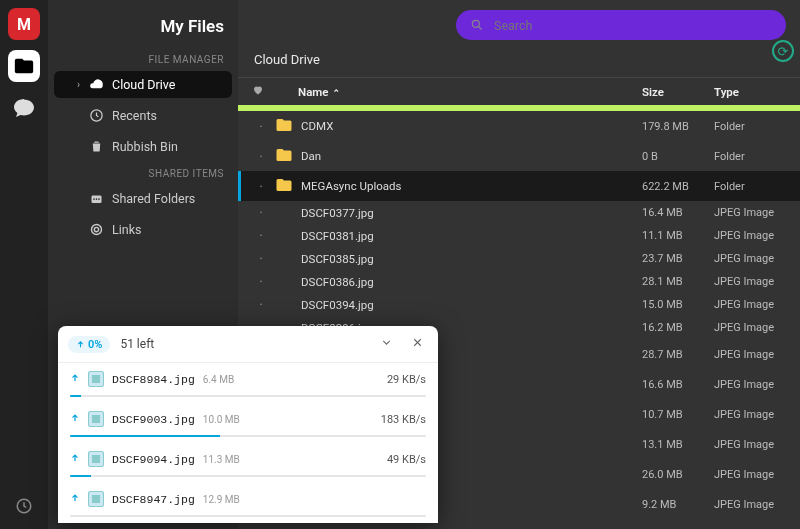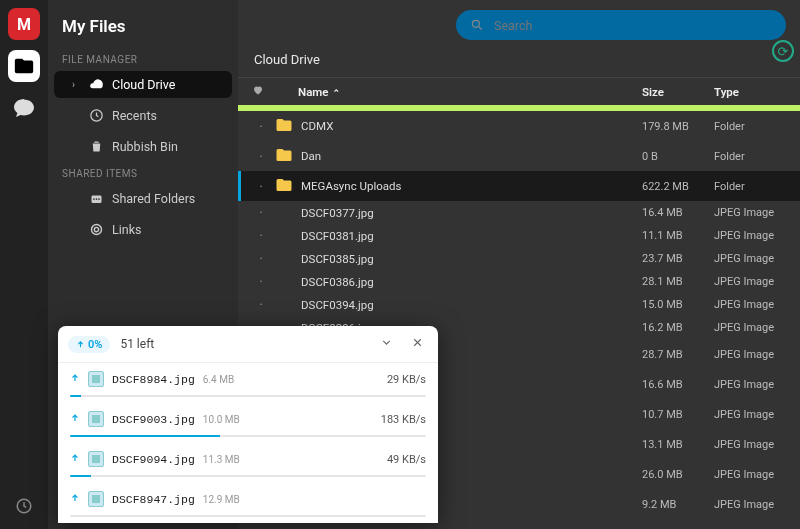--- a/index.html
+++ b/index.html
@@ -12,33 +12,33 @@
     .rail-icon { width: 32px; height: 32px; border-radius: 8px; display: flex; align-items: center; justify-content: center; cursor: pointer; }
     .rail-mega { background: #d9272e; color: #fff; font-weight: 700; font-size: 16px; }
     .rail-files { background: #fff; color: #000; }
     .rail-files svg { width: 22px; height: 22px; }
     .rail-chat { color: #ddd; }
     .rail-chat svg { width: 24px; height: 24px; }
     .rail-bottom { position: absolute; bottom: 10px; color: #888; }
     .rail-bottom svg { width: 18px; height: 18px; }
     
     
-    .sidebar { width: 190px; background: #2d2d2d; display: flex; flex-direction: column; padding-top: 10px; }
+    .sidebar { width: 190px; background: #2d2d2d; display: flex; flex-direction: column; padding-top: 10px; text-align: right; }
     .sidebar-title { font-size: 17px; font-weight: 600; padding: 6px 14px 12px; color: #fff; }
     .section-label { font-size: 10px; letter-spacing: .5px; color: #888; padding: 6px 14px 4px; text-transform: uppercase; }
     .tree-item { display: flex; align-items: center; gap: 8px; padding: 6px 12px 6px 18px; font-size: 12.5px; color: #ccc; cursor: pointer; border-radius: 6px; margin: 2px 6px; }
     .tree-item.active { background: #111; color: #fff; }
     .tree-item .chev { font-size: 10px; color: #aaa; width: 8px; }
     .tree-item .icn { width: 16px; display: flex; align-items: center; justify-content: center; }
     .tree-item svg { width: 15px; height: 15px; }
     
     
     .main { flex: 1; background: #333; display: flex; flex-direction: column; overflow: hidden; }
     .topbar { display: flex; align-items: center; padding: 10px 14px 8px; gap: 14px; }
-    .search { flex: 0 0 330px; margin-left: auto; background: #0369a1; border-radius: 18px; height: 30px; display: flex; align-items: center; padding: 0 14px; gap: 10px; }
+    .search { flex: 0 0 330px; margin-left: auto; background: #6d28d9; border-radius: 18px; height: 30px; display: flex; align-items: center; padding: 0 14px; gap: 10px; }
     .search svg { width: 14px; height: 14px; color: #888; }
     .search input { background: transparent; border: none; outline: none; color: #ccc; font-size: 12.5px; flex: 1; }
     
     .crumb { font-size: 13px; color: #e8e8e8; padding: 4px 16px 10px; }
     
     .table { flex: 1; overflow: hidden; font-size: 12px; }
     .thead { display: flex; align-items: center; padding: 6px 10px 6px 6px; border-top: 1px solid #444; border-bottom: 6px solid #bef264; color: #eee; font-size: 11.5px; font-weight: 600; }
     .thead .sort-ind { margin-left: 4px; font-size: 9px; }
     .col-fav { width: 28px; text-align: center; }
     .col-ico { width: 26px; }

